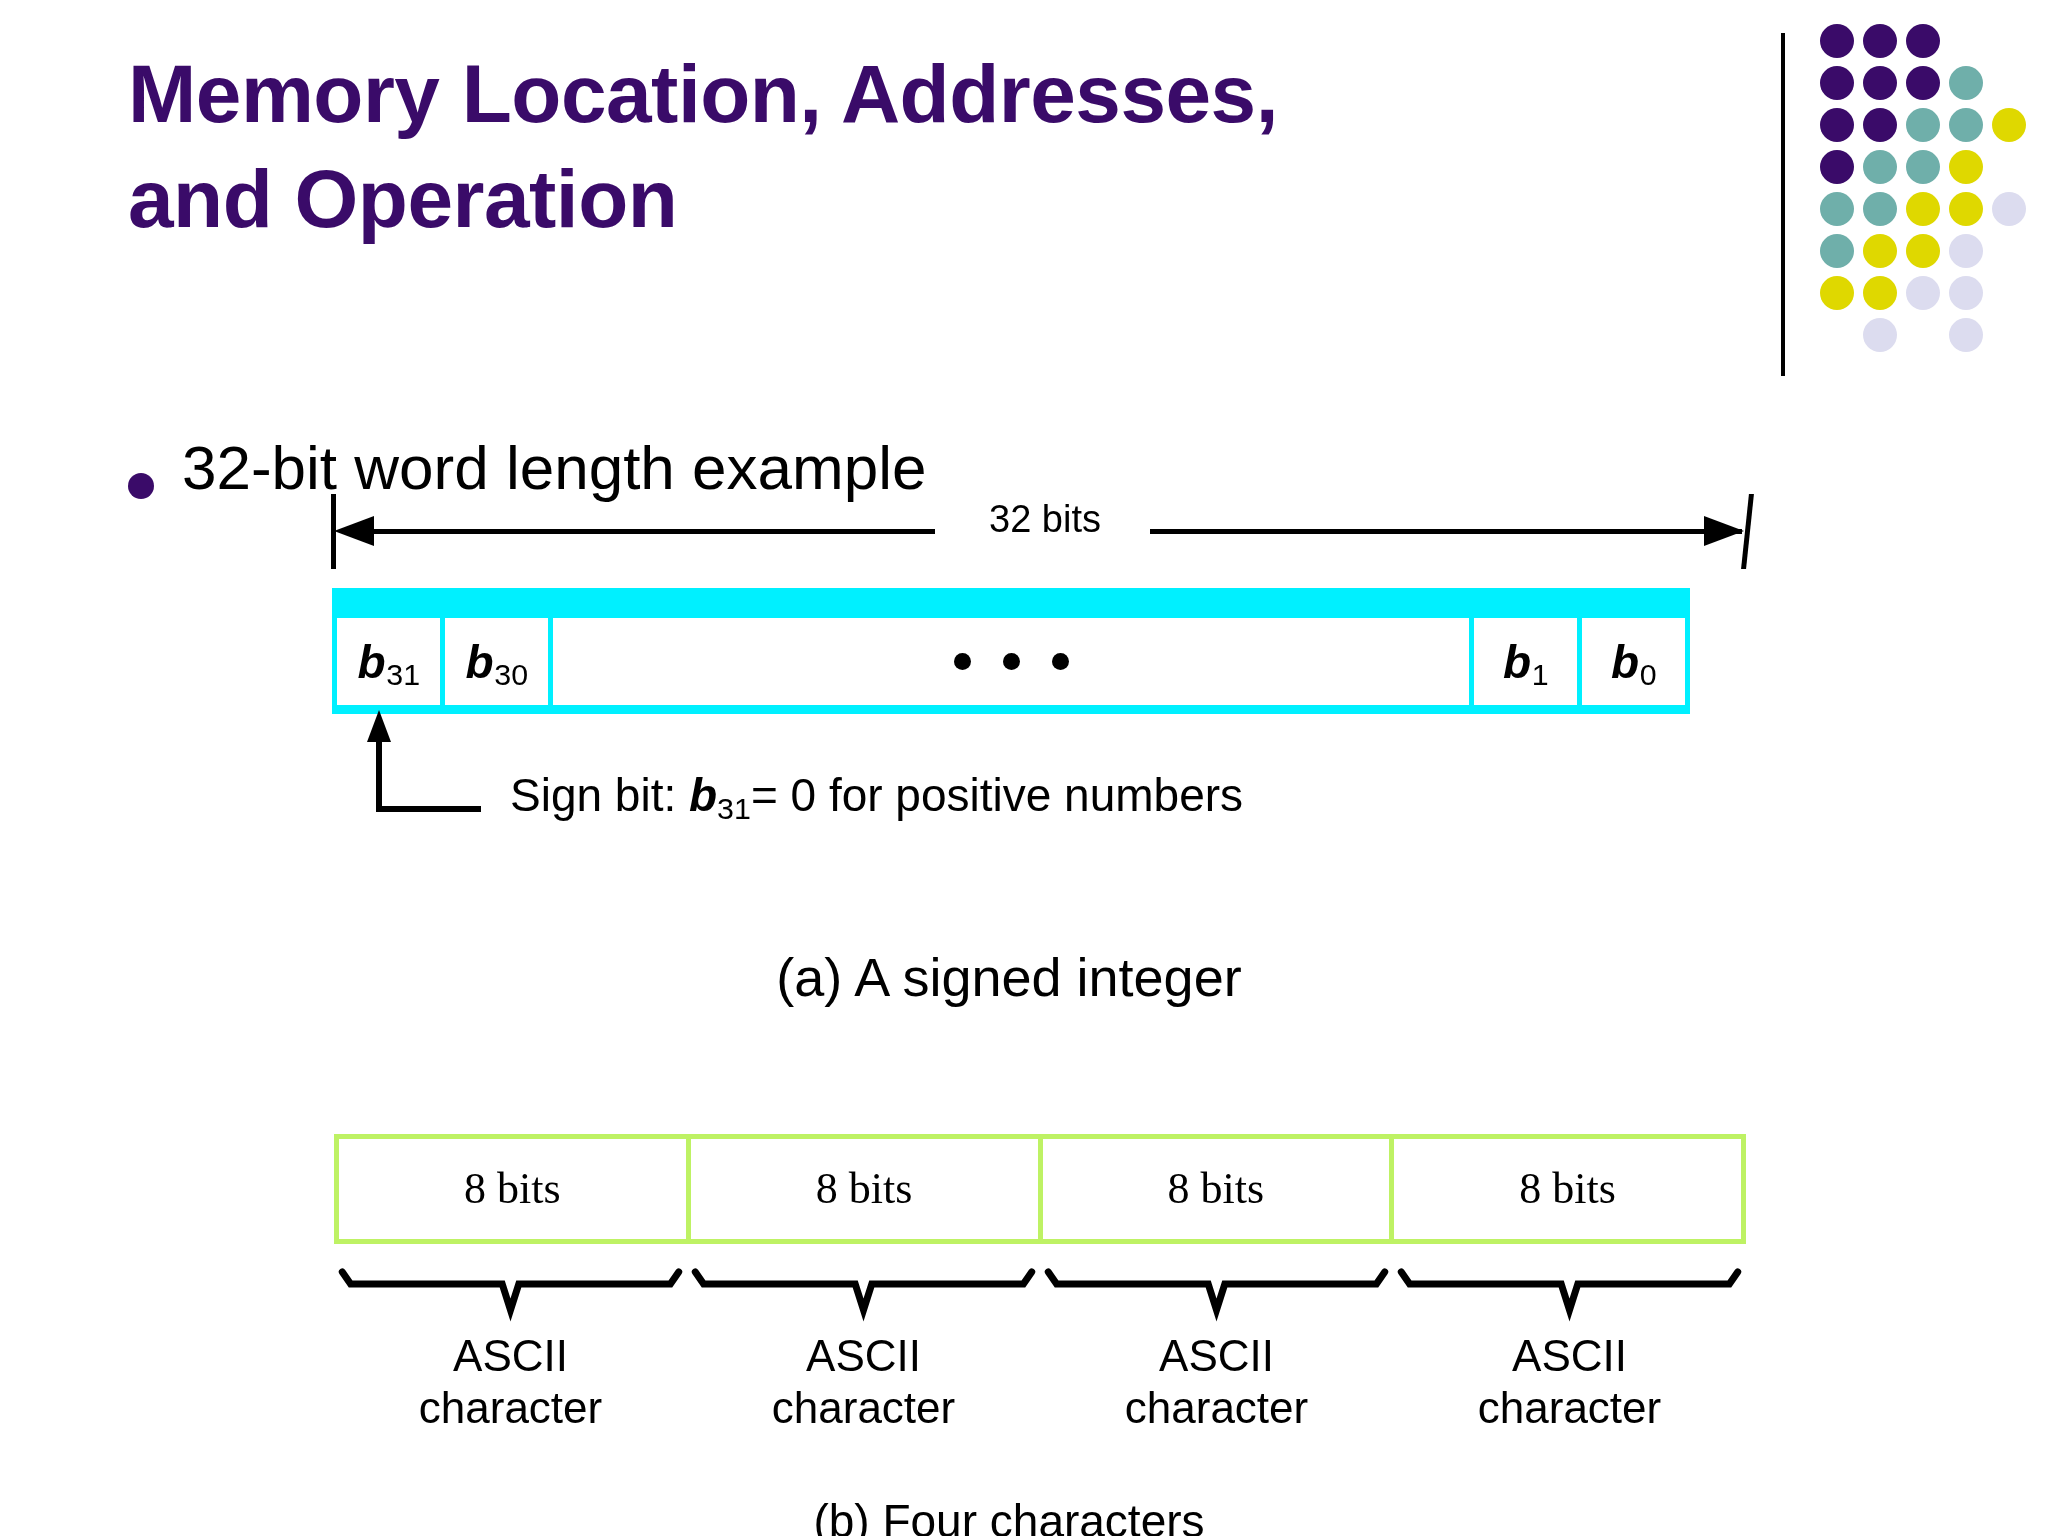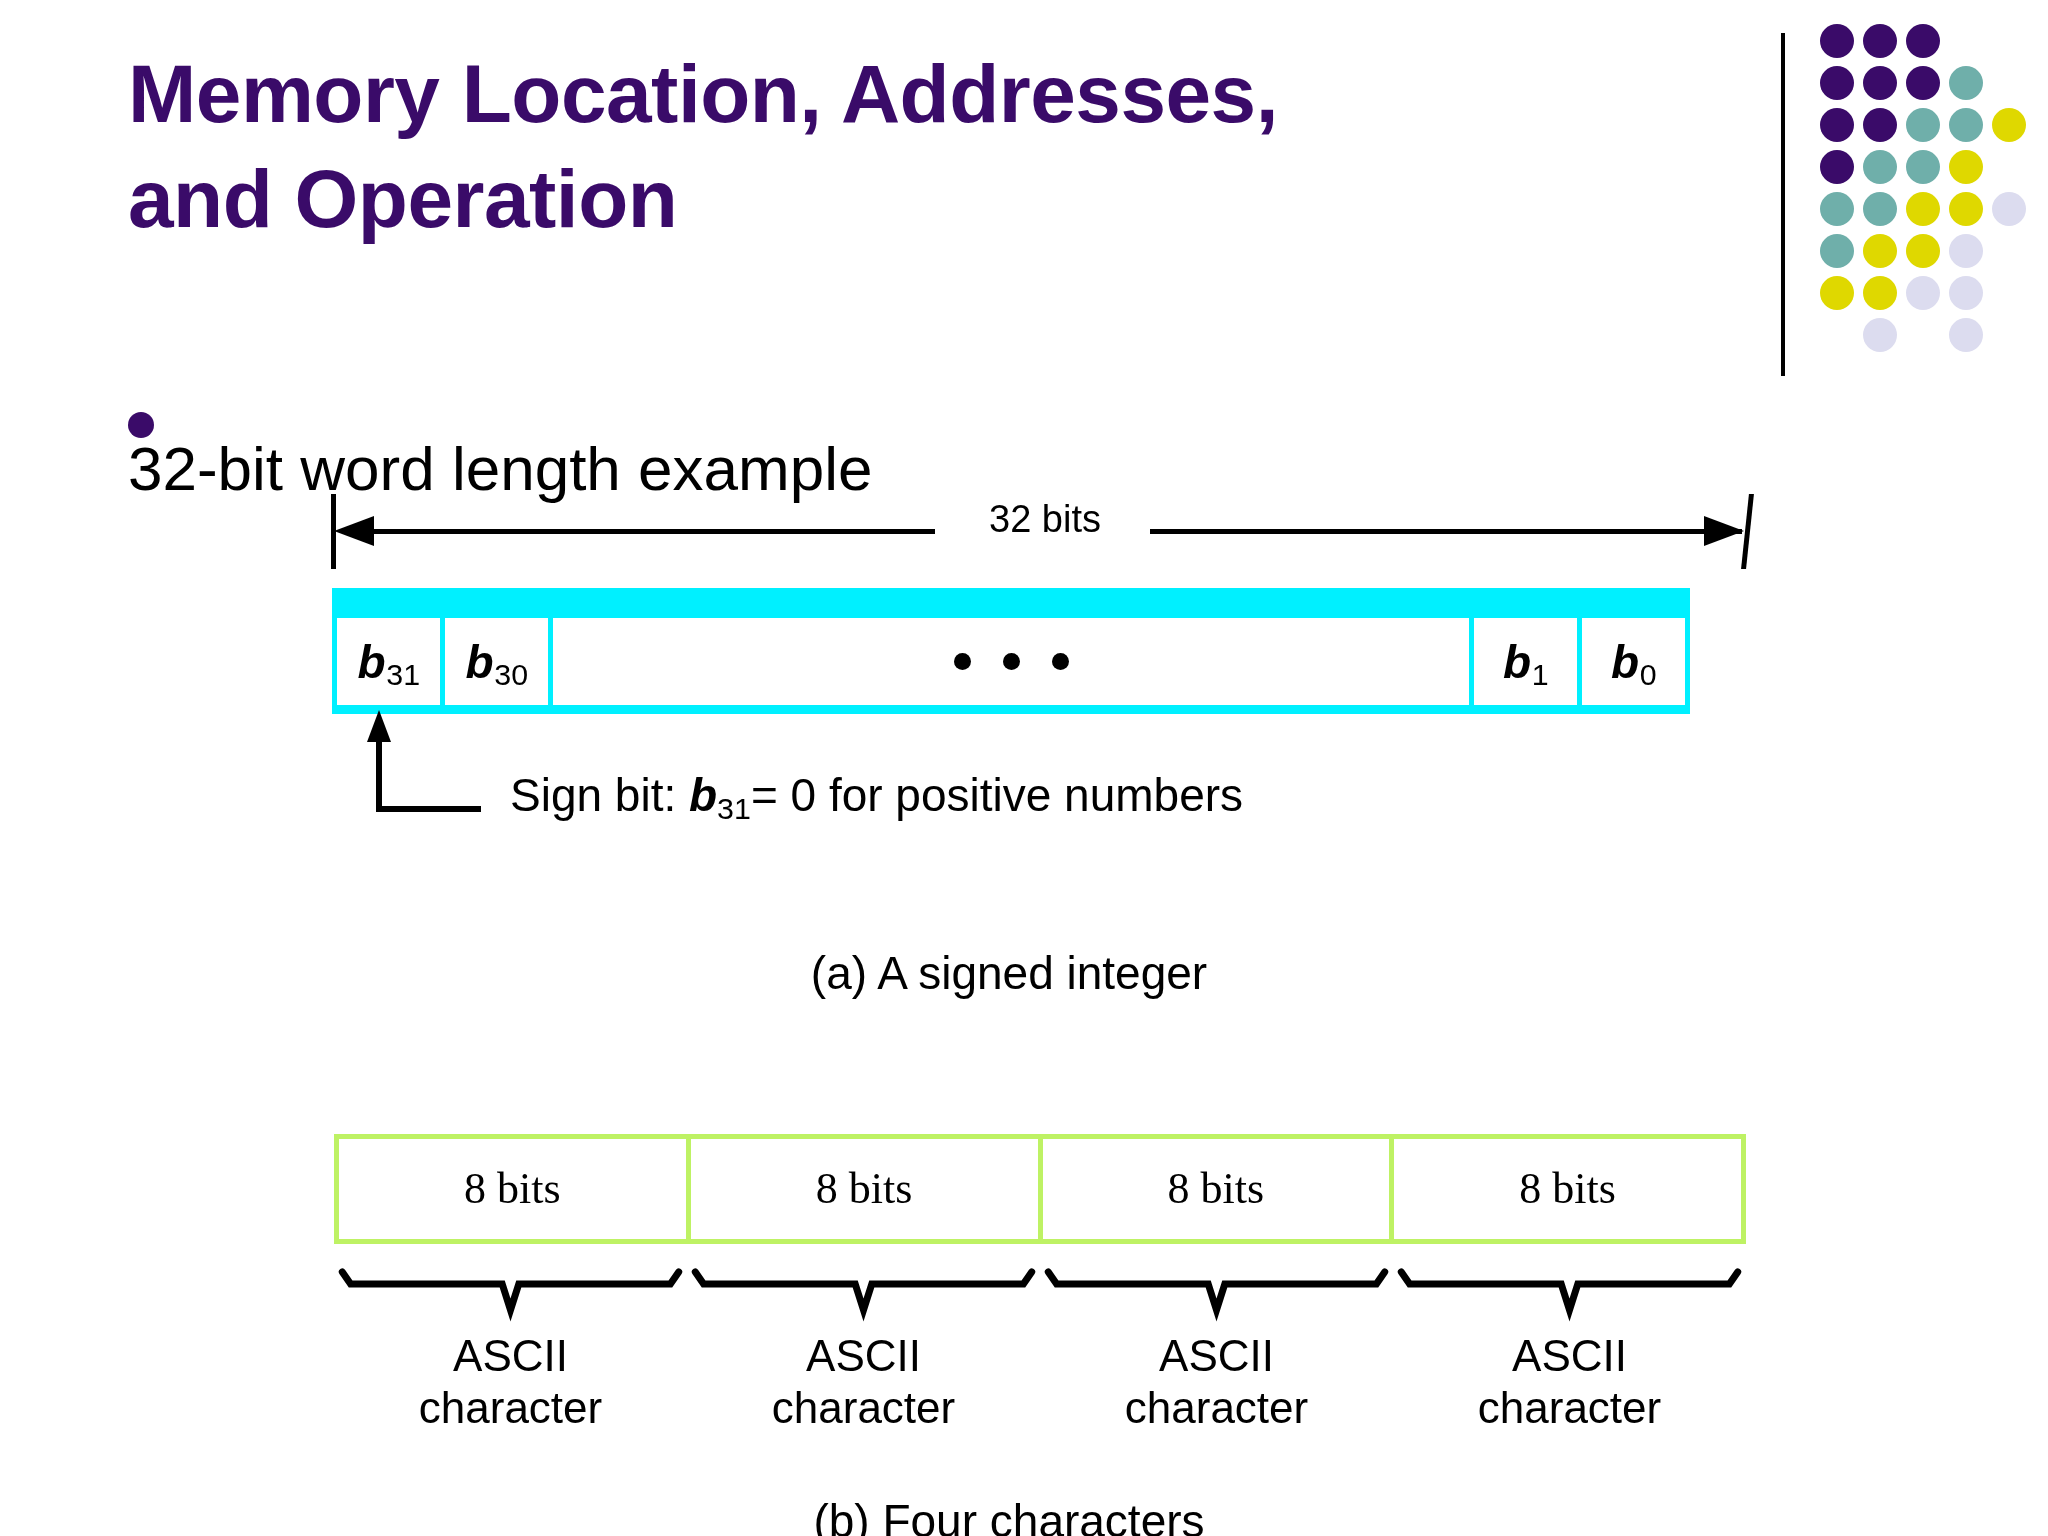--- a/index.html
+++ b/index.html
@@ -50,24 +50,23 @@
     position: absolute;
     width: 34px;
     height: 34px;
     border-radius: 50%;
   }
 
   
   #bullet-row {
     position: absolute;
     left: 128px;
-    top: 412px;
-    display: flex;
-    align-items: flex-start;
-    flex-direction: column;
+    top: 437px;
+    display: flex;
+    align-items: flex-end;
   }
   #bullet-mark {
     width: 26px;
     height: 26px;
     border-radius: 50%;
     background: #3A0B69;
     margin-right: 28px;
     flex: none;
   }
   #bullet-text {
@@ -268,21 +267,21 @@
     position: relative;
     top: 0.26em;
   }
 
   #caption-a {
     position: absolute;
     left: 0;
     top: 950px;
     width: 2048px;
     text-align: center;
-    font-size: 46px;
+    font-size: 54px;
     line-height: 1;
   }
   
   #caption-a .inner { display: inline-block; margin-left: -30px; }
 
   
   #byte-row {
     position: absolute;
     left: 334px;
     top: 1134px;

